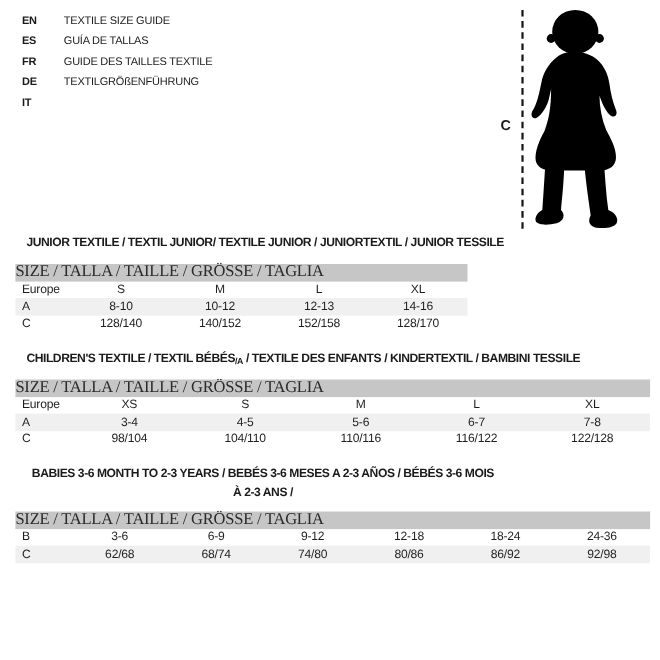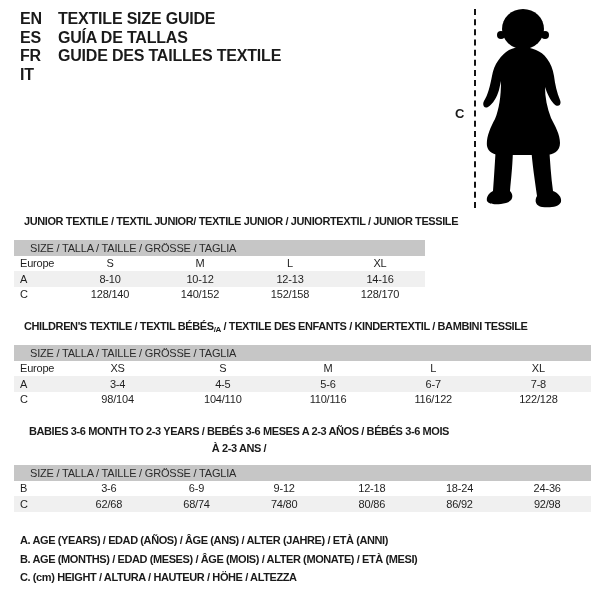--- a/index.html
+++ b/index.html
@@ -10,38 +10,38 @@
     --silhouette:#000000;
   }
   *{margin:0;padding:0;box-sizing:border-box;}
   html,body{background:#fff;}
   body{font-family:"Liberation Sans","DejaVu Sans",sans-serif;color:var(--text_color);}
   .page{position:relative;width:600px;height:600px;background:var(--page_bg);overflow:hidden;}
 
   
   .lang-block{position:absolute;left:20px;top:10px;}
   .lang-row{display:flex;height:18.5px;align-items:center;}
-  .lang-code{width:38px;font-size:16px;font-weight:bold;letter-spacing:-0.2px;}
-  .lang-label{font-size:16px;font-weight:bold;letter-spacing:-0.2px;white-space:nowrap;}
+  .lang-code{width:38px;font-size:10px;font-weight:bold;letter-spacing:-0.2px;}
+  .lang-label{font-size:10px;font-weight:normal;letter-spacing:-0.2px;white-space:nowrap;}
 
   
   .dashed-line{position:absolute;left:474px;top:9px;height:199px;width:0;border-left:2px dashed #141414;}
   .c-label{position:absolute;left:455px;top:106px;font-size:13px;font-weight:bold;}
   .baby-svg{position:absolute;left:481px;top:5px;color:var(--silhouette);}
 
   
   .sec-title{position:absolute;left:24px;font-size:11px;font-weight:bold;letter-spacing:-0.4px;white-space:nowrap;line-height:13px;}
   .sec-title .sub{font-size:8px;vertical-align:-2px;}
   .sec-title.two-line{line-height:16.5px;white-space:normal;width:430px;text-align:center;}
 
   
   .tbl{position:absolute;left:14px;}
   .tbl.w1{width:411px;}
   .tbl.w2{width:577px;}
-  .size-bar{height:15.5px;background:var(--table_header_bg);font-size:11px;letter-spacing:-0.2px;color:#2b2b2b;padding-left:16px;display:flex;align-items:center;}
+  .size-bar{height:15.5px;background:var(--table_header_bg);font-size:15px;letter-spacing:-0.2px;color:#2b2b2b;padding-left:0;display:flex;align-items:center;font-family:Liberation Serif, serif;}
   .trow{display:grid;height:15.5px;align-items:center;font-size:11px;letter-spacing:-0.2px;color:#1f1f1f;}
   .trow.alt{background:var(--row_alt_bg);}
   .trow.c5{grid-template-columns:51px repeat(4,1fr);}
   .trow.c6{grid-template-columns:51px repeat(5,1fr);}
   .trow.c7{grid-template-columns:51px repeat(6,1fr);}
   .cell{text-align:center;white-space:nowrap;}
   .cell.label{text-align:left;padding-left:6px;}
 
   
   .footnotes{position:absolute;left:20px;top:531px;}
@@ -61,20 +61,24 @@
       <span class="lang-code">EN</span>
       <span class="lang-label">TEXTILE SIZE GUIDE</span>
     </div>
     <div class="lang-row">
       <span class="lang-code">ES</span>
       <span class="lang-label">GUÍA DE TALLAS</span>
     </div>
     <div class="lang-row">
       <span class="lang-code">FR</span>
       <span class="lang-label">GUIDE DES TAILLES TEXTILE</span>
+    </div>
+    <div class="lang-row">
+      <span class="lang-code">DE</span>
+      <span class="lang-label">TEXTILGRÖßENFÜHRUNG</span>
     </div>
     <div class="lang-row">
       <span class="lang-code">IT</span>
     </div>
   </div>
 
   <div class="dashed-line"></div>
   <span class="c-label">C</span>
   <svg class="baby-svg" width="92" height="210" viewBox="0 0 92 210" aria-hidden="true">
     <ellipse cx="42" cy="24" rx="21" ry="20" fill="currentColor"></ellipse>
@@ -156,19 +160,14 @@
       <span class="cell label">C</span>
       <span class="cell">62/68</span>
       <span class="cell">68/74</span>
       <span class="cell">74/80</span>
       <span class="cell">80/86</span>
       <span class="cell">86/92</span>
       <span class="cell">92/98</span>
     </div>
   </div>
 
-  <div class="footnotes">
-    <div class="footnote">A. AGE (YEARS) / EDAD (AÑOS) / ÂGE (ANS) / ALTER (JAHRE) / ETÀ (ANNI)</div>
-    <div class="footnote">B. AGE (MONTHS) / EDAD (MESES) / ÂGE (MOIS) / ALTER (MONATE) / ETÀ (MESI)</div>
-    <div class="footnote">C. (cm) HEIGHT / ALTURA / HAUTEUR / HÖHE / ALTEZZA</div>
-  </div>
 
 </div>
 
 </body></html>

